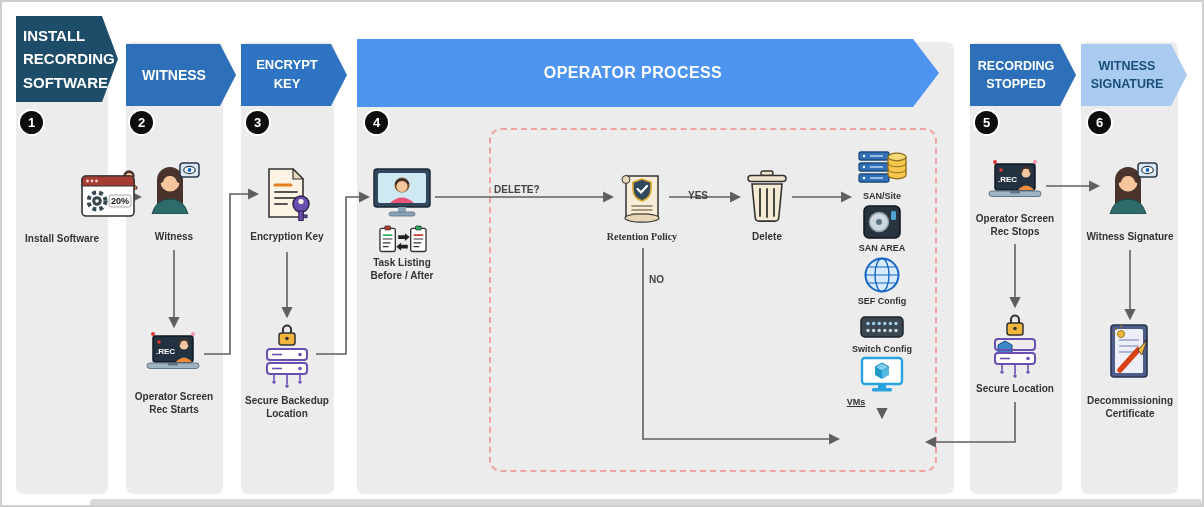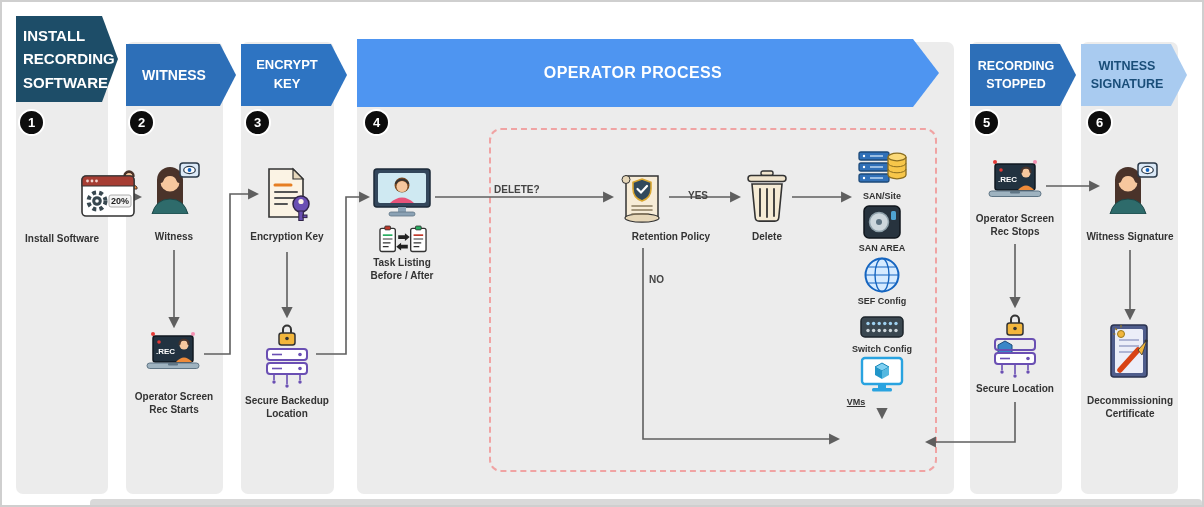--- a/index.html
+++ b/index.html
@@ -323,21 +323,21 @@
 
   <div class="nlabel" style="left:14px;top:230px;width:92px;">Install Software</div>
   <div class="nlabel" style="left:126px;top:228px;width:92px;">Witness</div>
   <div class="nlabel" style="left:120px;top:388px;width:104px;">Operator Screen
 Rec Starts</div>
   <div class="nlabel" style="left:236px;top:228px;width:98px;">Encryption Key</div>
   <div class="nlabel" style="left:348px;top:254px;width:104px;">Task Listing
 Before / After</div>
   <div class="nlabel" style="left:234px;top:392px;width:102px;">Secure Backedup
 Location</div>
-  <div class="nlabel" style="left:619px;top:228px;width:100px;">Retention Policy</div>
+  <div class="nlabel" style="left:590px;top:228px;width:100px;font-family:Liberation Serif, serif;">Retention Policy</div>
   <div class="nlabel" style="left:715px;top:228px;width:100px;">Delete</div>
   <div class="nlabel slabel" style="left:835px;top:189px;width:90px;">SAN/Site</div>
   <div class="nlabel slabel" style="left:835px;top:241px;width:90px;">SAN AREA</div>
   <div class="nlabel slabel" style="left:835px;top:294px;width:90px;">SEF Config</div>
   <div class="nlabel slabel" style="left:835px;top:342px;width:90px;">Switch Config</div>
   <div class="nlabel slabel" style="left:809px;top:395px;width:90px;text-decoration:underline;">VMs</div>
   <div class="nlabel" style="left:962px;top:210px;width:102px;">Operator Screen
 Rec Stops</div>
   <div class="nlabel" style="left:962px;top:380px;width:102px;">Secure Location</div>
   <div class="nlabel" style="left:1076px;top:228px;width:104px;">Witness Signature</div>

